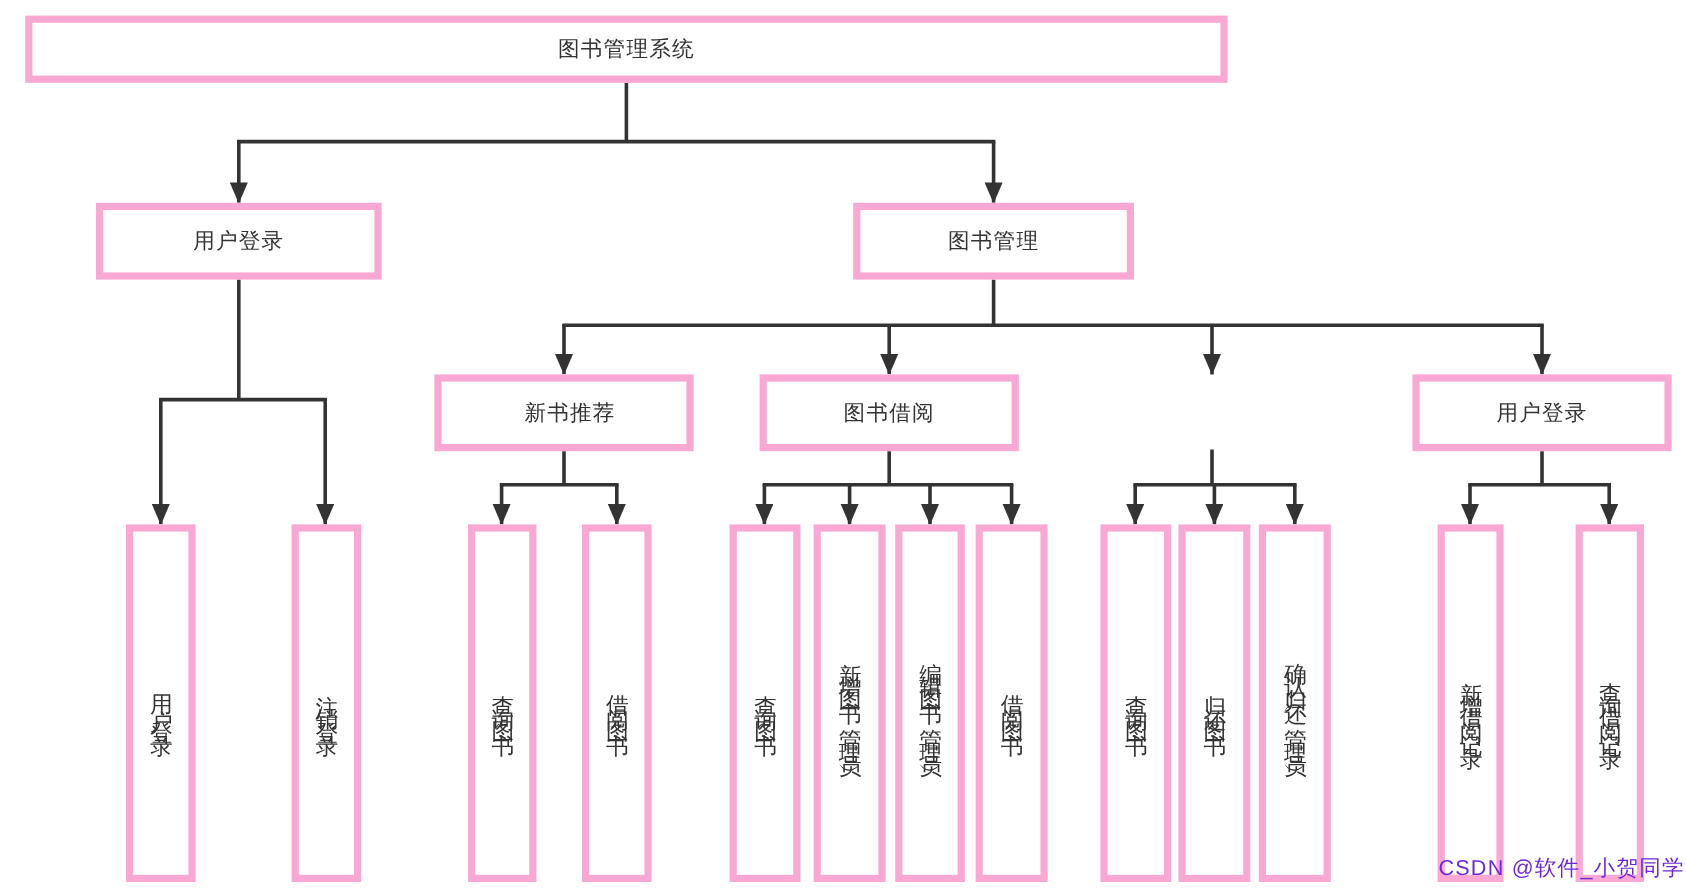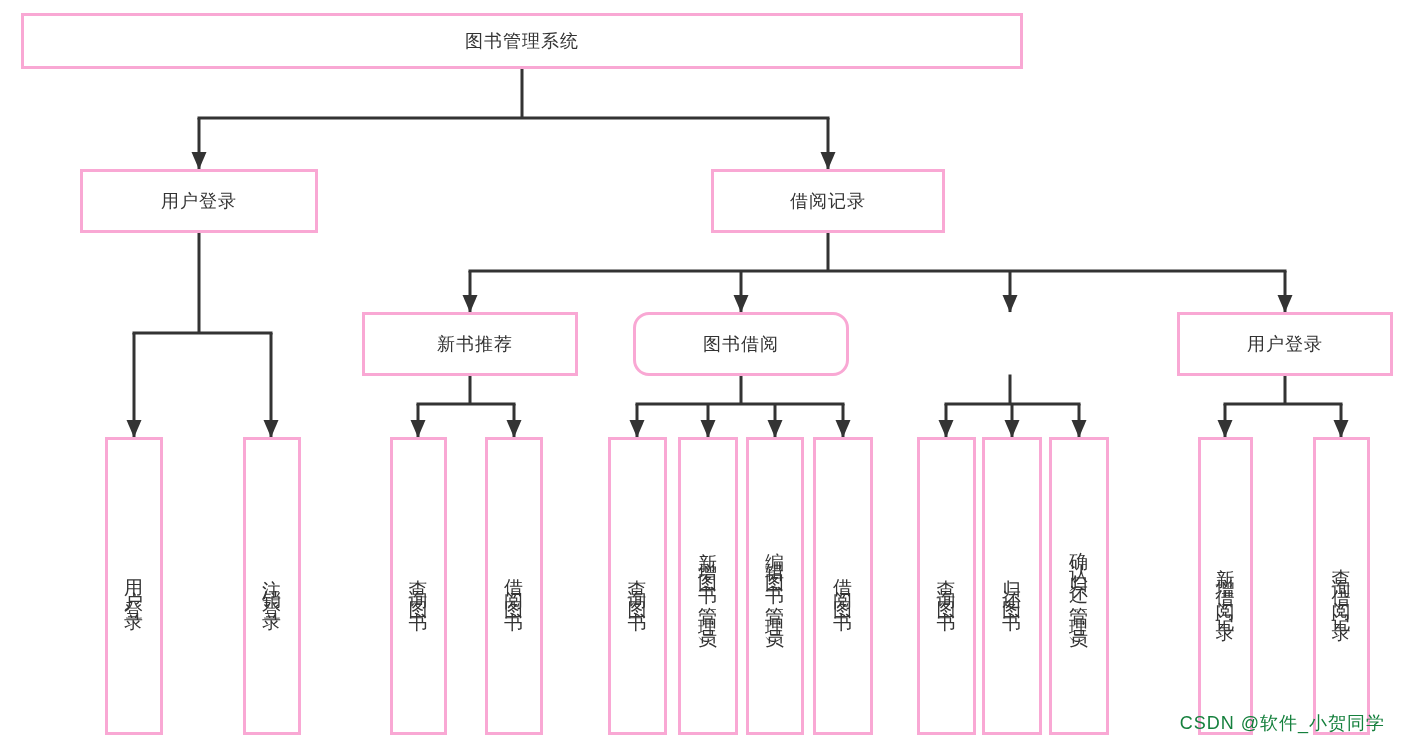--- a/index.html
+++ b/index.html
@@ -12,45 +12,45 @@
     overflow: hidden;
   }
   .connectors {
     position: absolute;
     left: 0; top: 0;
     width: 1405px; height: 747px;
   }
   .node {
     position: absolute;
     box-sizing: border-box;
-    border: 3px solid #f9a8d4;
+    border: 6px solid #f9a8d4;
     background: #ffffff;
     color: #333333;
     display: flex;
     align-items: center;
     justify-content: center;
     text-align: center;
   }
   .node.h {
     font-size: 18px;
     letter-spacing: 1px;
   }
   .node.v {
     writing-mode: vertical-rl;
     text-orientation: mixed;
     font-size: 19px;
     letter-spacing: 11px;
     line-height: 1;
   }
   .watermark {
     position: absolute;
-    right: 20px;
+    right: 1px;
     bottom: 12px;
     font-size: 18px;
-    color: #15803d;
+    color: #6d28d9;
     letter-spacing: 1px;
     white-space: nowrap;
   }
 </style>
 </head>
 <body>
 
 <div class="canvas">
 
   <svg class="connectors" viewBox="0 0 1405 747" xmlns="http://www.w3.org/2000/svg">
@@ -90,24 +90,24 @@
     <line x1="1079" y1="404" x2="1079" y2="437" stroke="#333333" stroke-width="3" marker-end="url(#arr)"></line>
 
     <path d="M1285,376 V404 M1225,404 H1341" fill="none" stroke="#333333" stroke-width="3" stroke-linecap="square"></path>
     <line x1="1225" y1="404" x2="1225" y2="437" stroke="#333333" stroke-width="3" marker-end="url(#arr)"></line>
     <line x1="1341" y1="404" x2="1341" y2="437" stroke="#333333" stroke-width="3" marker-end="url(#arr)"></line>
   </svg>
 
   <div class="node h" style="left:21px; top:13px; width:1002px; height:56px;">图书管理系统</div>
 
   <div class="node h" style="left:80px; top:169px; width:238px; height:64px;">用户登录</div>
-  <div class="node h" style="left:711px; top:169px; width:234px; height:64px;">借阅记录</div>
+  <div class="node h" style="left:711px; top:169px; width:234px; height:64px;">图书管理</div>
 
   <div class="node h" style="left:362px; top:312px; width:216px; height:64px;padding-left:10px;">新书推荐</div>
-  <div class="node h" style="left:633px; top:312px; width:216px; height:64px;border-radius:16px;">图书借阅</div>
+  <div class="node h" style="left:633px; top:312px; width:216px; height:64px;">图书借阅</div>
   <div class="node h" style="left:1177px; top:312px; width:216px; height:64px;">用户登录</div>
 
   <div class="node v" style="left:105px; top:437px; width:58px; height:298px;">用户登录</div>
   <div class="node v" style="left:243px; top:437px; width:58px; height:298px;">注销登录</div>
 
   <div class="node v" style="left:390px; top:437px; width:57px; height:298px;">查询图书</div>
   <div class="node v" style="left:485px; top:437px; width:58px; height:298px;">借阅图书</div>
 
   <div class="node v" style="left:608px; top:437px; width:59px; height:298px;">查询图书</div>
   <div class="node v" style="left:678px; top:437px; width:60px; height:298px;">新增图书（管理员）</div>

